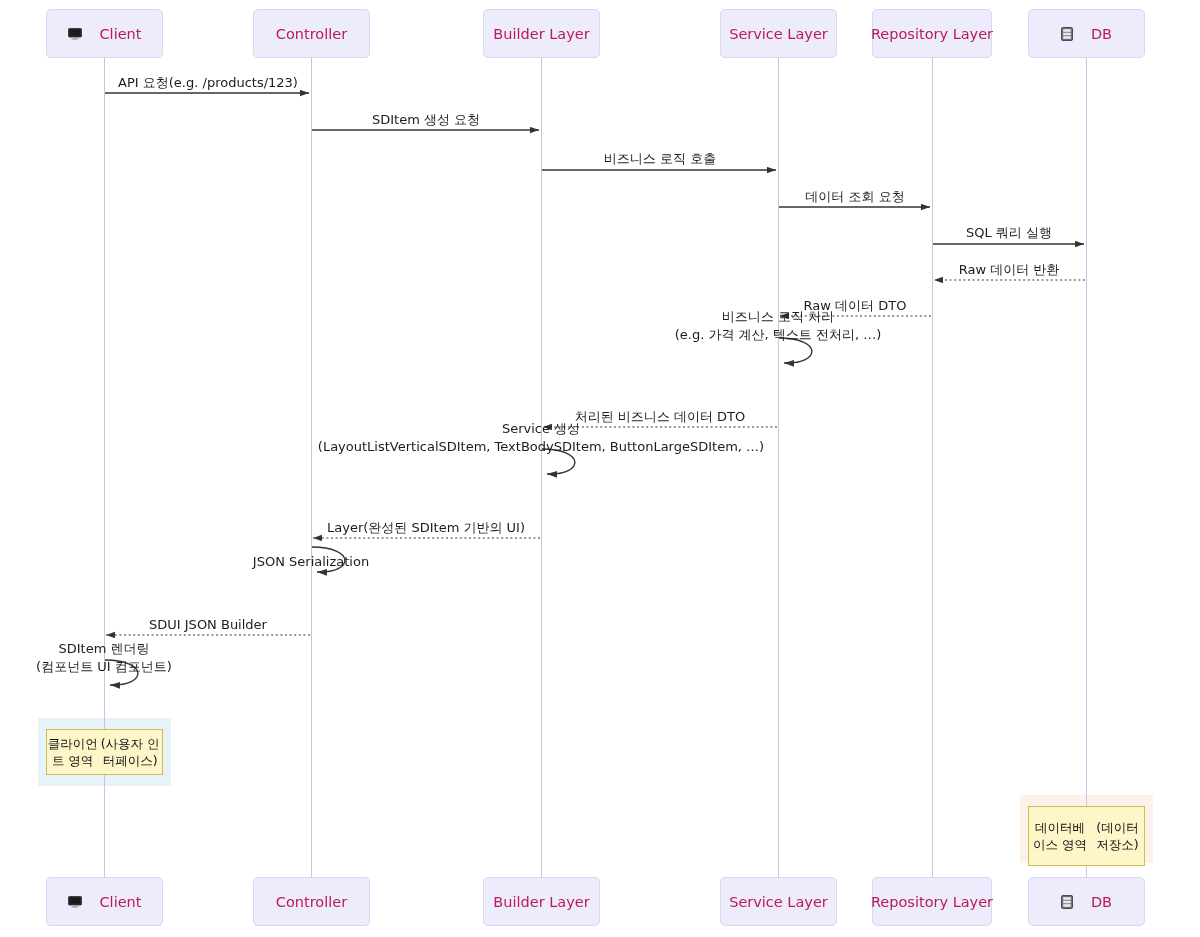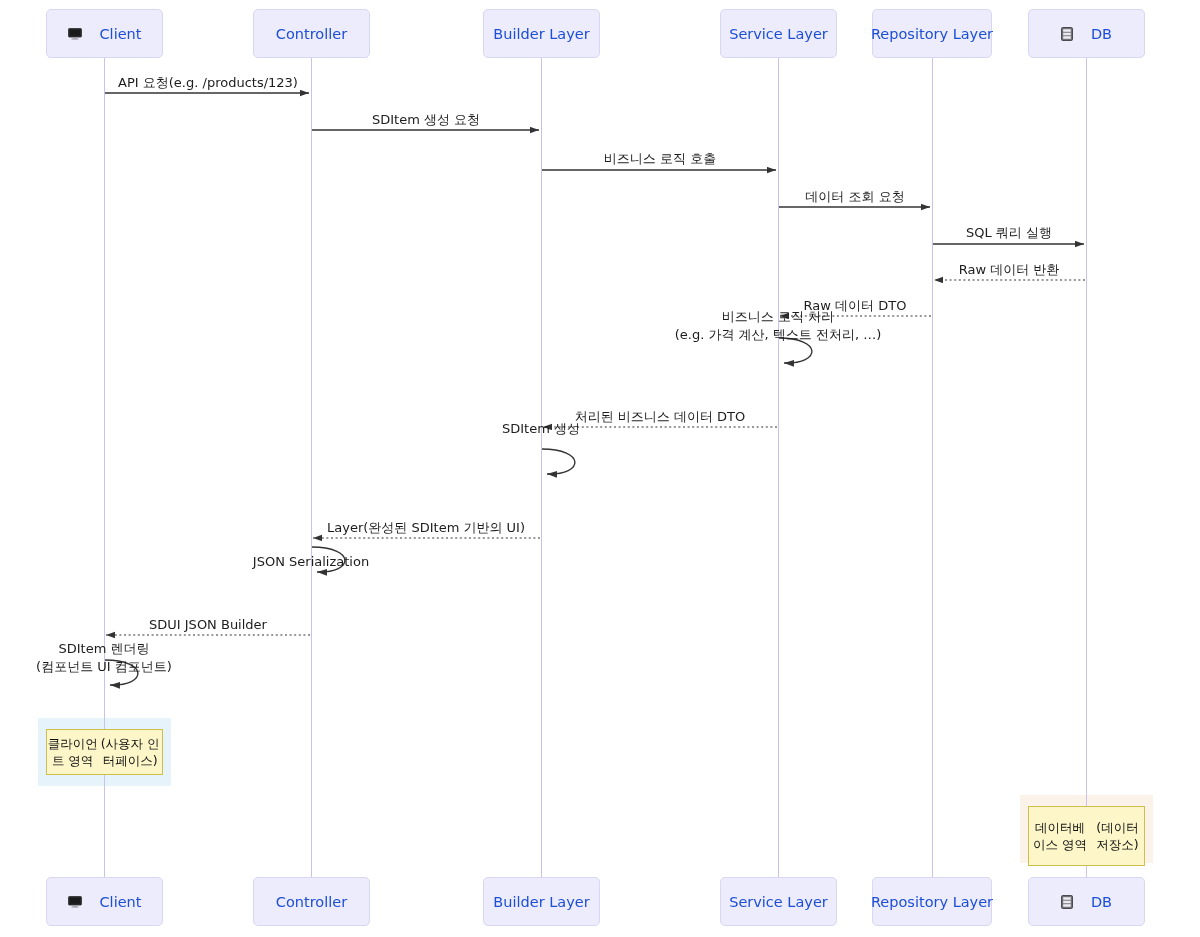--- a/index.html
+++ b/index.html
@@ -6,21 +6,21 @@
   html,body{margin:0;padding:0;background:#ffffff;}
   body{
     font-family:"DejaVu Sans","Liberation Sans",sans-serif;
     width:1200px;height:937px;overflow:hidden;position:relative;
   }
   #diagram{position:absolute;left:0;top:0;width:1200px;height:937px;}
   .participant-box{
     position:absolute;box-sizing:border-box;
     background:#ECECFC;border:1px solid #D7D7F2;border-radius:5px;
     display:flex;align-items:center;justify-content:center;gap:18px;
-    font-size:14.5px;color:#1d4ed8;
+    font-size:14.5px;color:#be185d;
   }
   .participant-label{white-space:nowrap;}
   .p-icon{display:inline-flex;align-items:center;justify-content:center;}
   .lifeline{
     position:absolute;width:1px;background:#C9C3E8;
   }
   .msg-label{
     position:absolute;font-size:13px;color:#1c1c1c;
     white-space:nowrap;text-align:center;line-height:17px;
     transform:translateX(-50%);
@@ -167,21 +167,22 @@
       <div class="msg-label" style="left: 1009px; top: 261px;">Raw 데이터 반환</div>
       <div class="msg-label" style="left: 855px; top: 297px;">Raw 데이터 DTO</div>
       <div class="msg-label" style="left: 660px; top: 408px;">처리된 비즈니스 데이터 DTO</div>
       <div class="msg-label" style="left: 426px; top: 519px;">Layer(완성된 SDItem 기반의 UI)</div>
       <div class="msg-label" style="left: 208px; top: 616px;">SDUI JSON Builder</div>
       <div class="msg-label two-line" style="left: 778px; top: 308px;">
         <div>비즈니스 로직 처리</div>
         <div>(e.g. 가격 계산, 텍스트 전처리, …)</div>
       </div>
       <div class="msg-label two-line" style="left: 541px; top: 420px;">
-        <div>SDItem 생성</div>
+        <div>Service 생성</div>
+        <div>(LayoutListVerticalSDItem, TextBodySDItem, ButtonLargeSDItem, …)</div>
       </div>
       <div class="msg-label" style="left: 311px; top: 553px;">JSON Serialization</div>
       <div class="msg-label two-line" style="left: 104px; top: 632px; margin-top: 8px;">
         <div>SDItem 렌더링</div>
         <div>(컴포넌트 UI 컴포넌트)</div>
       </div>
     </div>
 
   <div id="notes-layer">
       <div class="note" style="left: 46px; top: 729px; width: 117px; height: 46px;">

